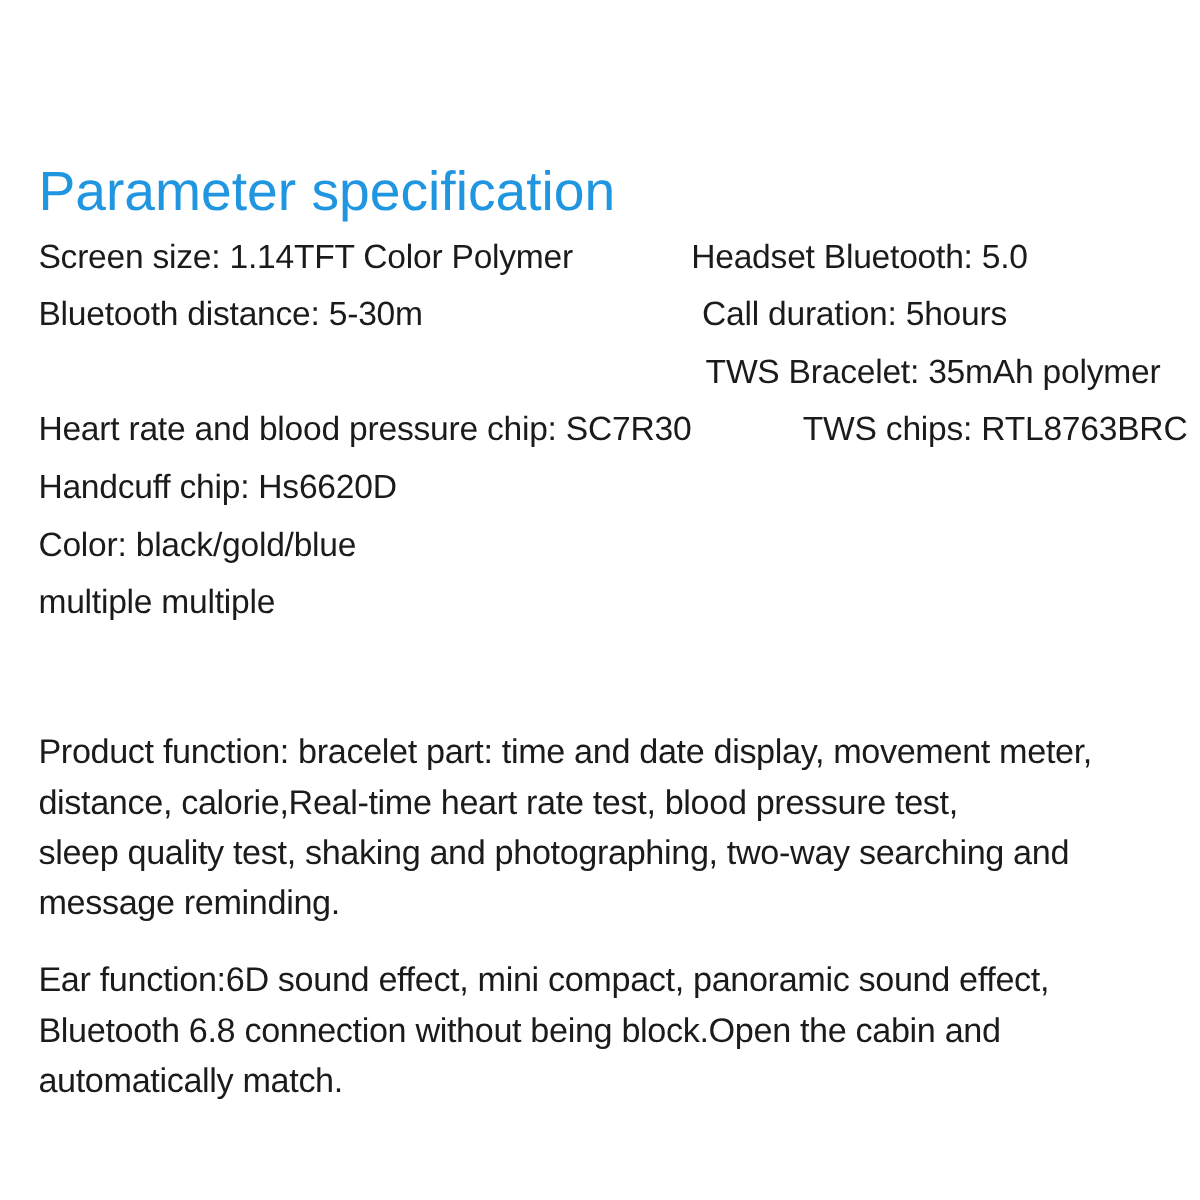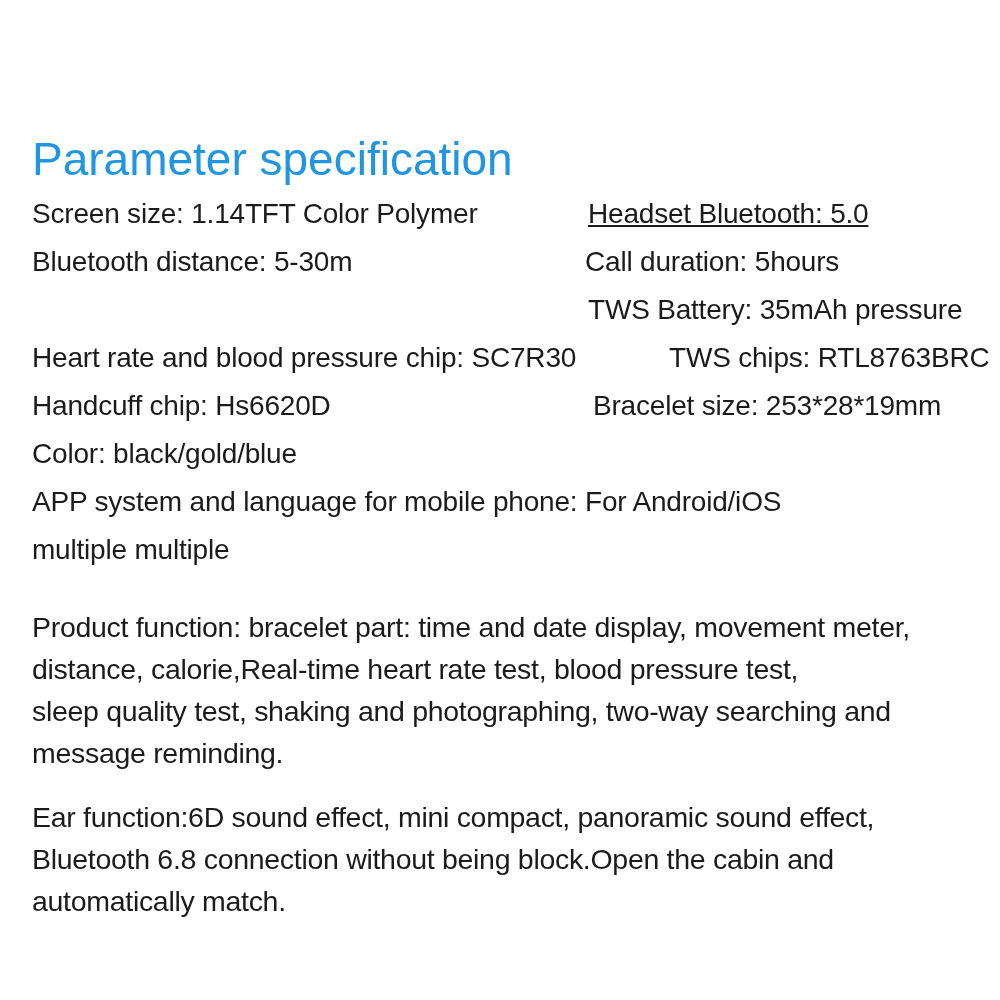--- a/index.html
+++ b/index.html
@@ -38,21 +38,21 @@
     position: relative;
     height: 48px;
     line-height: 48px;
     font-size: 28px;
     letter-spacing: -0.2px;
     white-space: nowrap;
   }
   .spec-left { display: inline-block; }
   .spec-right { position: absolute; top: 0; }
   
-  .spec-row:nth-child(1) .spec-right { left: 556px; text-decoration: underline; }
+  .spec-row:nth-child(1) .spec-right { left: 544px; }
   .spec-row:nth-child(2) .spec-right { left: 553px; }
   .spec-row:nth-child(3) .spec-right { left: 556px; }
   .spec-row:nth-child(4) .spec-right { left: 600px; margin-left: 37px; }
   .spec-row:nth-child(5) .spec-right { left: 561px; }
   .para {
     position: absolute;
     left: 32px;
     width: 952px;
     margin: 0;
     font-size: 28.5px;
@@ -73,35 +73,31 @@
   <div class="spec-rows">
     <div class="spec-row">
       <span class="spec-left">Screen size: 1.14TFT Color Polymer</span>
       <span class="spec-right">Headset Bluetooth: 5.0</span>
     </div>
     <div class="spec-row">
       <span class="spec-left">Bluetooth distance: 5-30m</span>
       <span class="spec-right">Call duration: 5hours</span>
     </div>
     <div class="spec-row">
-      <span class="spec-right">TWS Battery: 35mAh pressure</span>
+      <span class="spec-right">TWS Bracelet: 35mAh polymer</span>
     </div>
     <div class="spec-row">
       <span class="spec-left">Heart rate and blood pressure chip: SC7R30</span>
       <span class="spec-right">TWS chips: RTL8763BRC</span>
     </div>
     <div class="spec-row">
       <span class="spec-left">Handcuff chip: Hs6620D</span>
-      <span class="spec-right">Bracelet size: 253*28*19mm</span>
     </div>
     <div class="spec-row">
       <span class="spec-left">Color: black/gold/blue</span>
-    </div>
-    <div class="spec-row">
-      <span class="spec-left">APP system and language for mobile phone: For Android/iOS</span>
     </div>
     <div class="spec-row">
       <span class="spec-left">multiple multiple</span>
     </div>
   </div>
 
   <p class="para para-product">Product function: bracelet part: time and date display, movement meter,
 distance, calorie,Real-time heart rate test, blood pressure test,
 sleep quality test, shaking and photographing, two-way searching and
 message reminding.</p>

